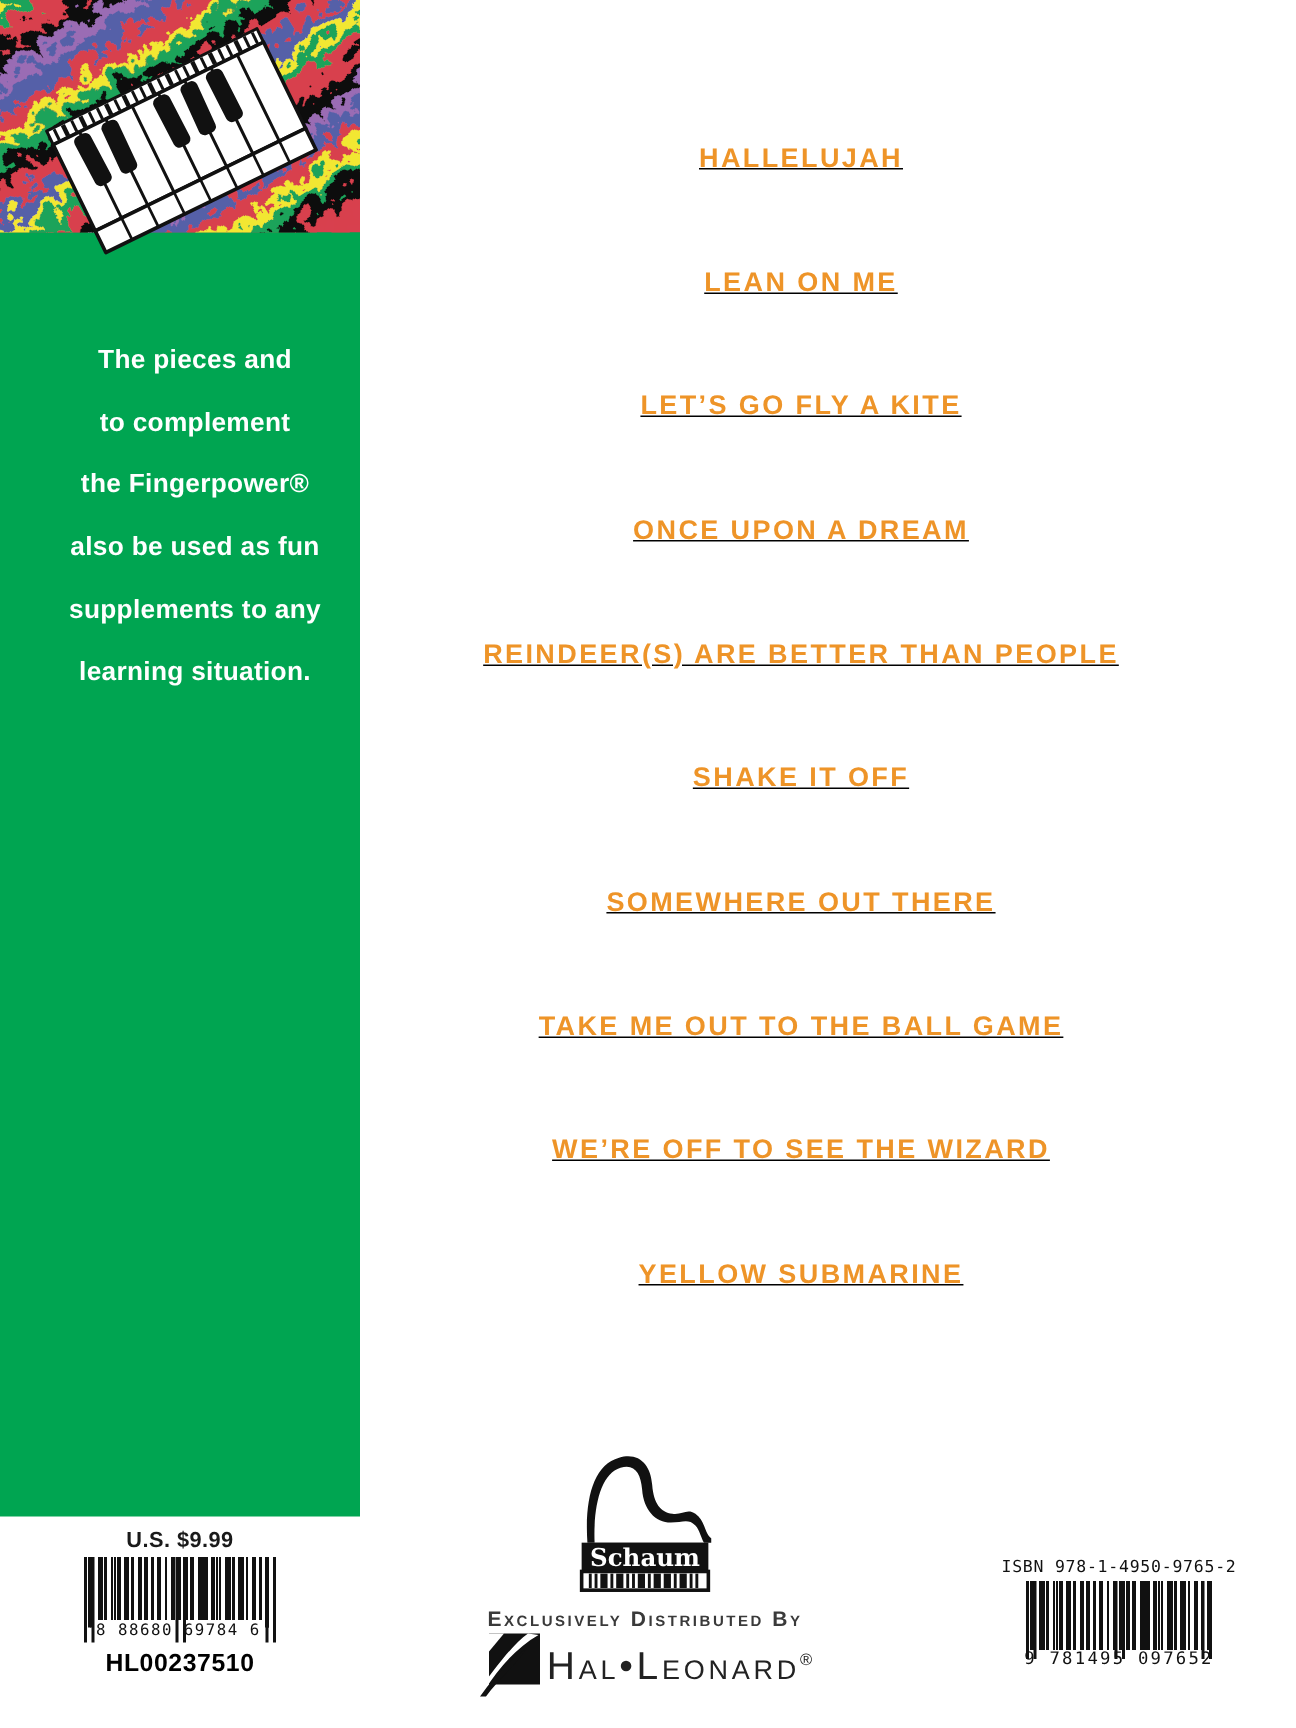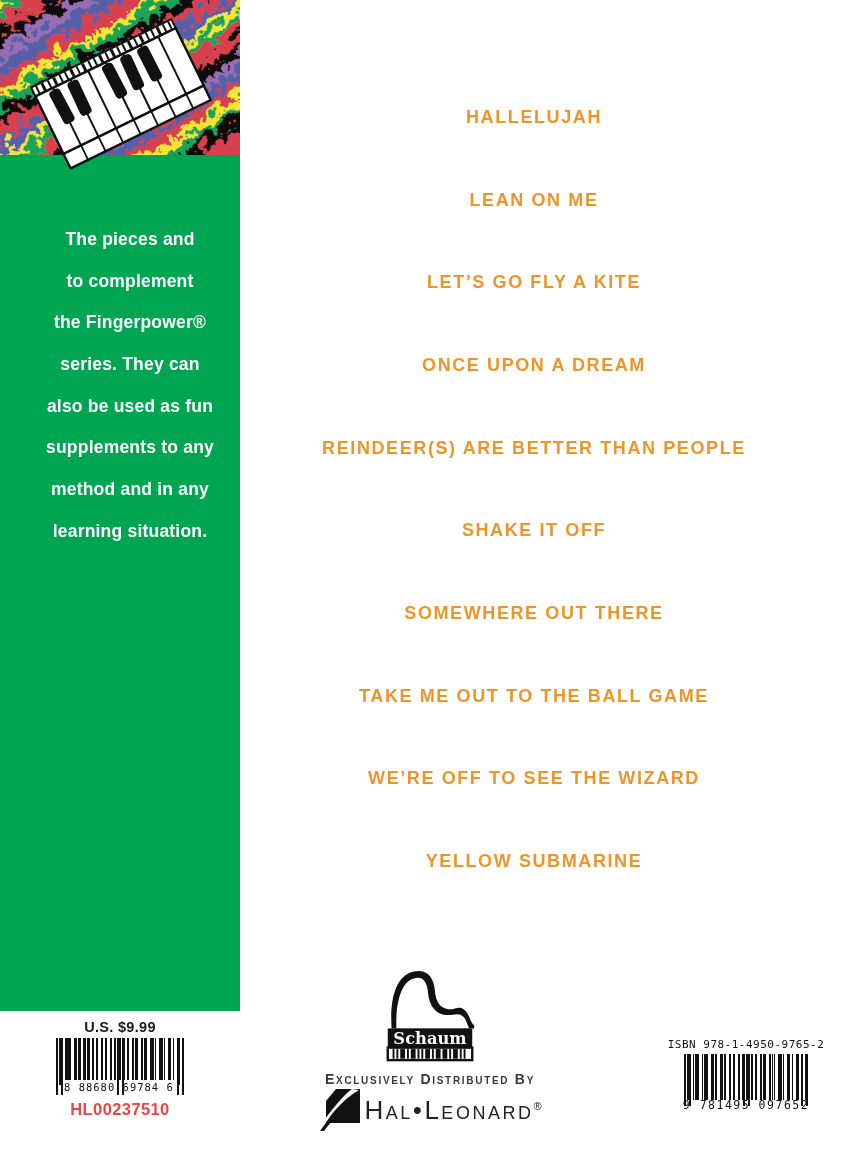--- a/index.html
+++ b/index.html
@@ -19,21 +19,21 @@
     position:absolute; left:0; top:0; width:240px; height:196px;
   }
   .sidebar-copy {
     position:absolute; left:28px; top:219px; width:204px;text-align:center;
   }
   .sidebar-copy .line {
     height:41.7px; line-height:41.7px; color:#ffffff;
     font-weight:bold; font-size:17.5px; letter-spacing:0.2px; white-space:nowrap;
   }
   
-  .songs { position:absolute; left:240px; top:76px; width:588px; }
+  .songs { position:absolute; left:240px; top:64px; width:588px;text-decoration:underline; }
   .song {
     height:82.7px; display:flex; align-items:center; justify-content:center;
     color:#EE9428; font-weight:bold; font-size:18px; letter-spacing:1.6px;
     white-space:nowrap;
   }
   
   .price {
     position:absolute; left:48px; top:1019px; width:144px; text-align:center;
     font-size:14.5px; font-weight:bold; color:#1a1a1a; letter-spacing:0.3px;
   }
@@ -47,21 +47,21 @@
   }
   .bc-digits {
     position:absolute; top:42px; left:14px; right:14px; height:15px; background:#fff;
     font-family:"DejaVu Sans Mono", monospace; font-size:10.5px; line-height:15px;
     color:#111; letter-spacing:1px; white-space:nowrap;
   }
   .guard { position:absolute; top:0; width:2px; height:57px; background:#111; }
   .upc .g1{left:6px}.upc .g2{left:11px}.upc .g3{left:67px}.upc .g4{left:72px}.upc .g5{right:11px}.upc .g6{right:6px}
   .hl-number {
     position:absolute; left:48px; top:1100px; width:144px; text-align:center;
-    font-weight:bold; font-size:16.5px; color:#ef4444; letter-spacing:0.4px;
+    font-weight:bold; font-size:16.5px; color:#000000; letter-spacing:0.4px;
   }
   
   .schaum-block {
     position:absolute; left:330px; top:966px; width:200px;
     display:flex; flex-direction:column; align-items:center;
   }
   .dist-line {
     margin-top:7px; font-variant:small-caps; font-size:14px; letter-spacing:1.7px;
     color:#3a3a3a; font-weight:700; white-space:nowrap;
   }
@@ -190,24 +190,22 @@
           <rect x="33" y="-40" width="12" height="37" rx="4" transform="rotate(-1 39 -20)"></rect>
         </g>
       </g>
     </svg>
   </div>
 
   <div class="sidebar-copy">
     <div class="line">The pieces and</div>
     <div class="line">to complement</div>
     <div class="line">the Fingerpower®</div>
-    <div class="line">series. They can</div>
     <div class="line">also be used as fun</div>
     <div class="line">supplements to any</div>
-    <div class="line">method and in any</div>
     <div class="line">learning situation.</div>
   </div>
 </div>
 
 <div class="songs">
   <div class="song">HALLELUJAH</div>
   <div class="song">LEAN ON ME</div>
   <div class="song">LET’S GO FLY A KITE</div>
   <div class="song">ONCE UPON A DREAM</div>
   <div class="song">REINDEER(S) ARE BETTER THAN PEOPLE</div>

